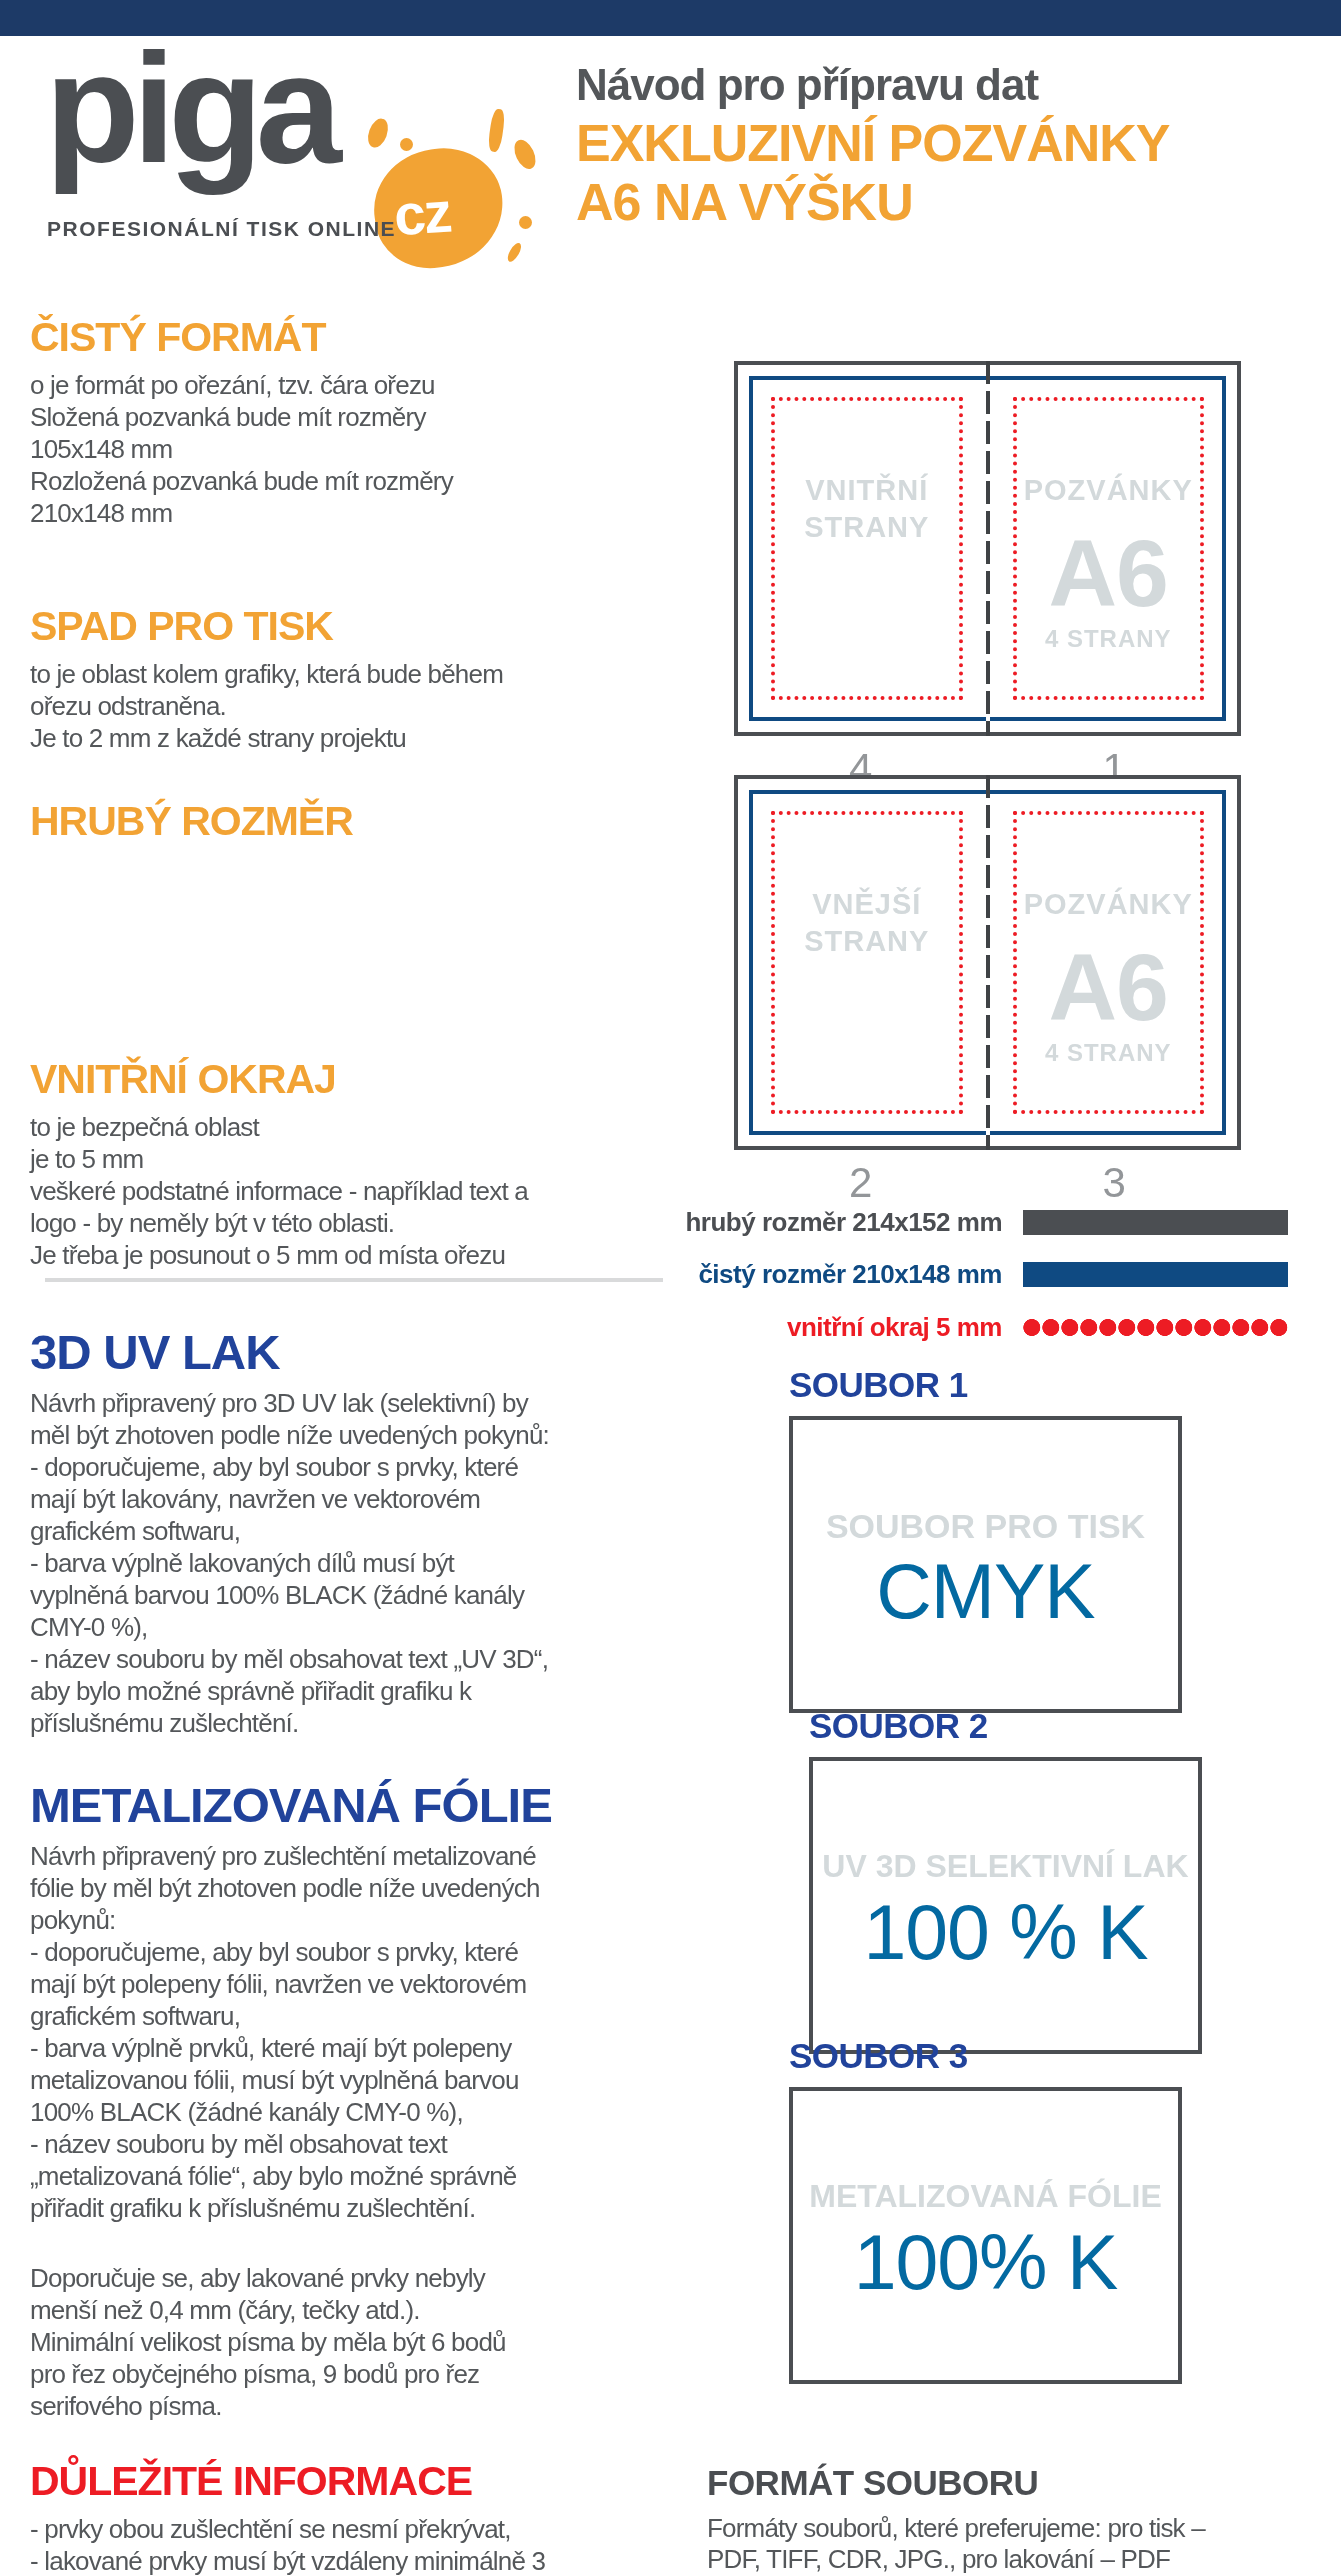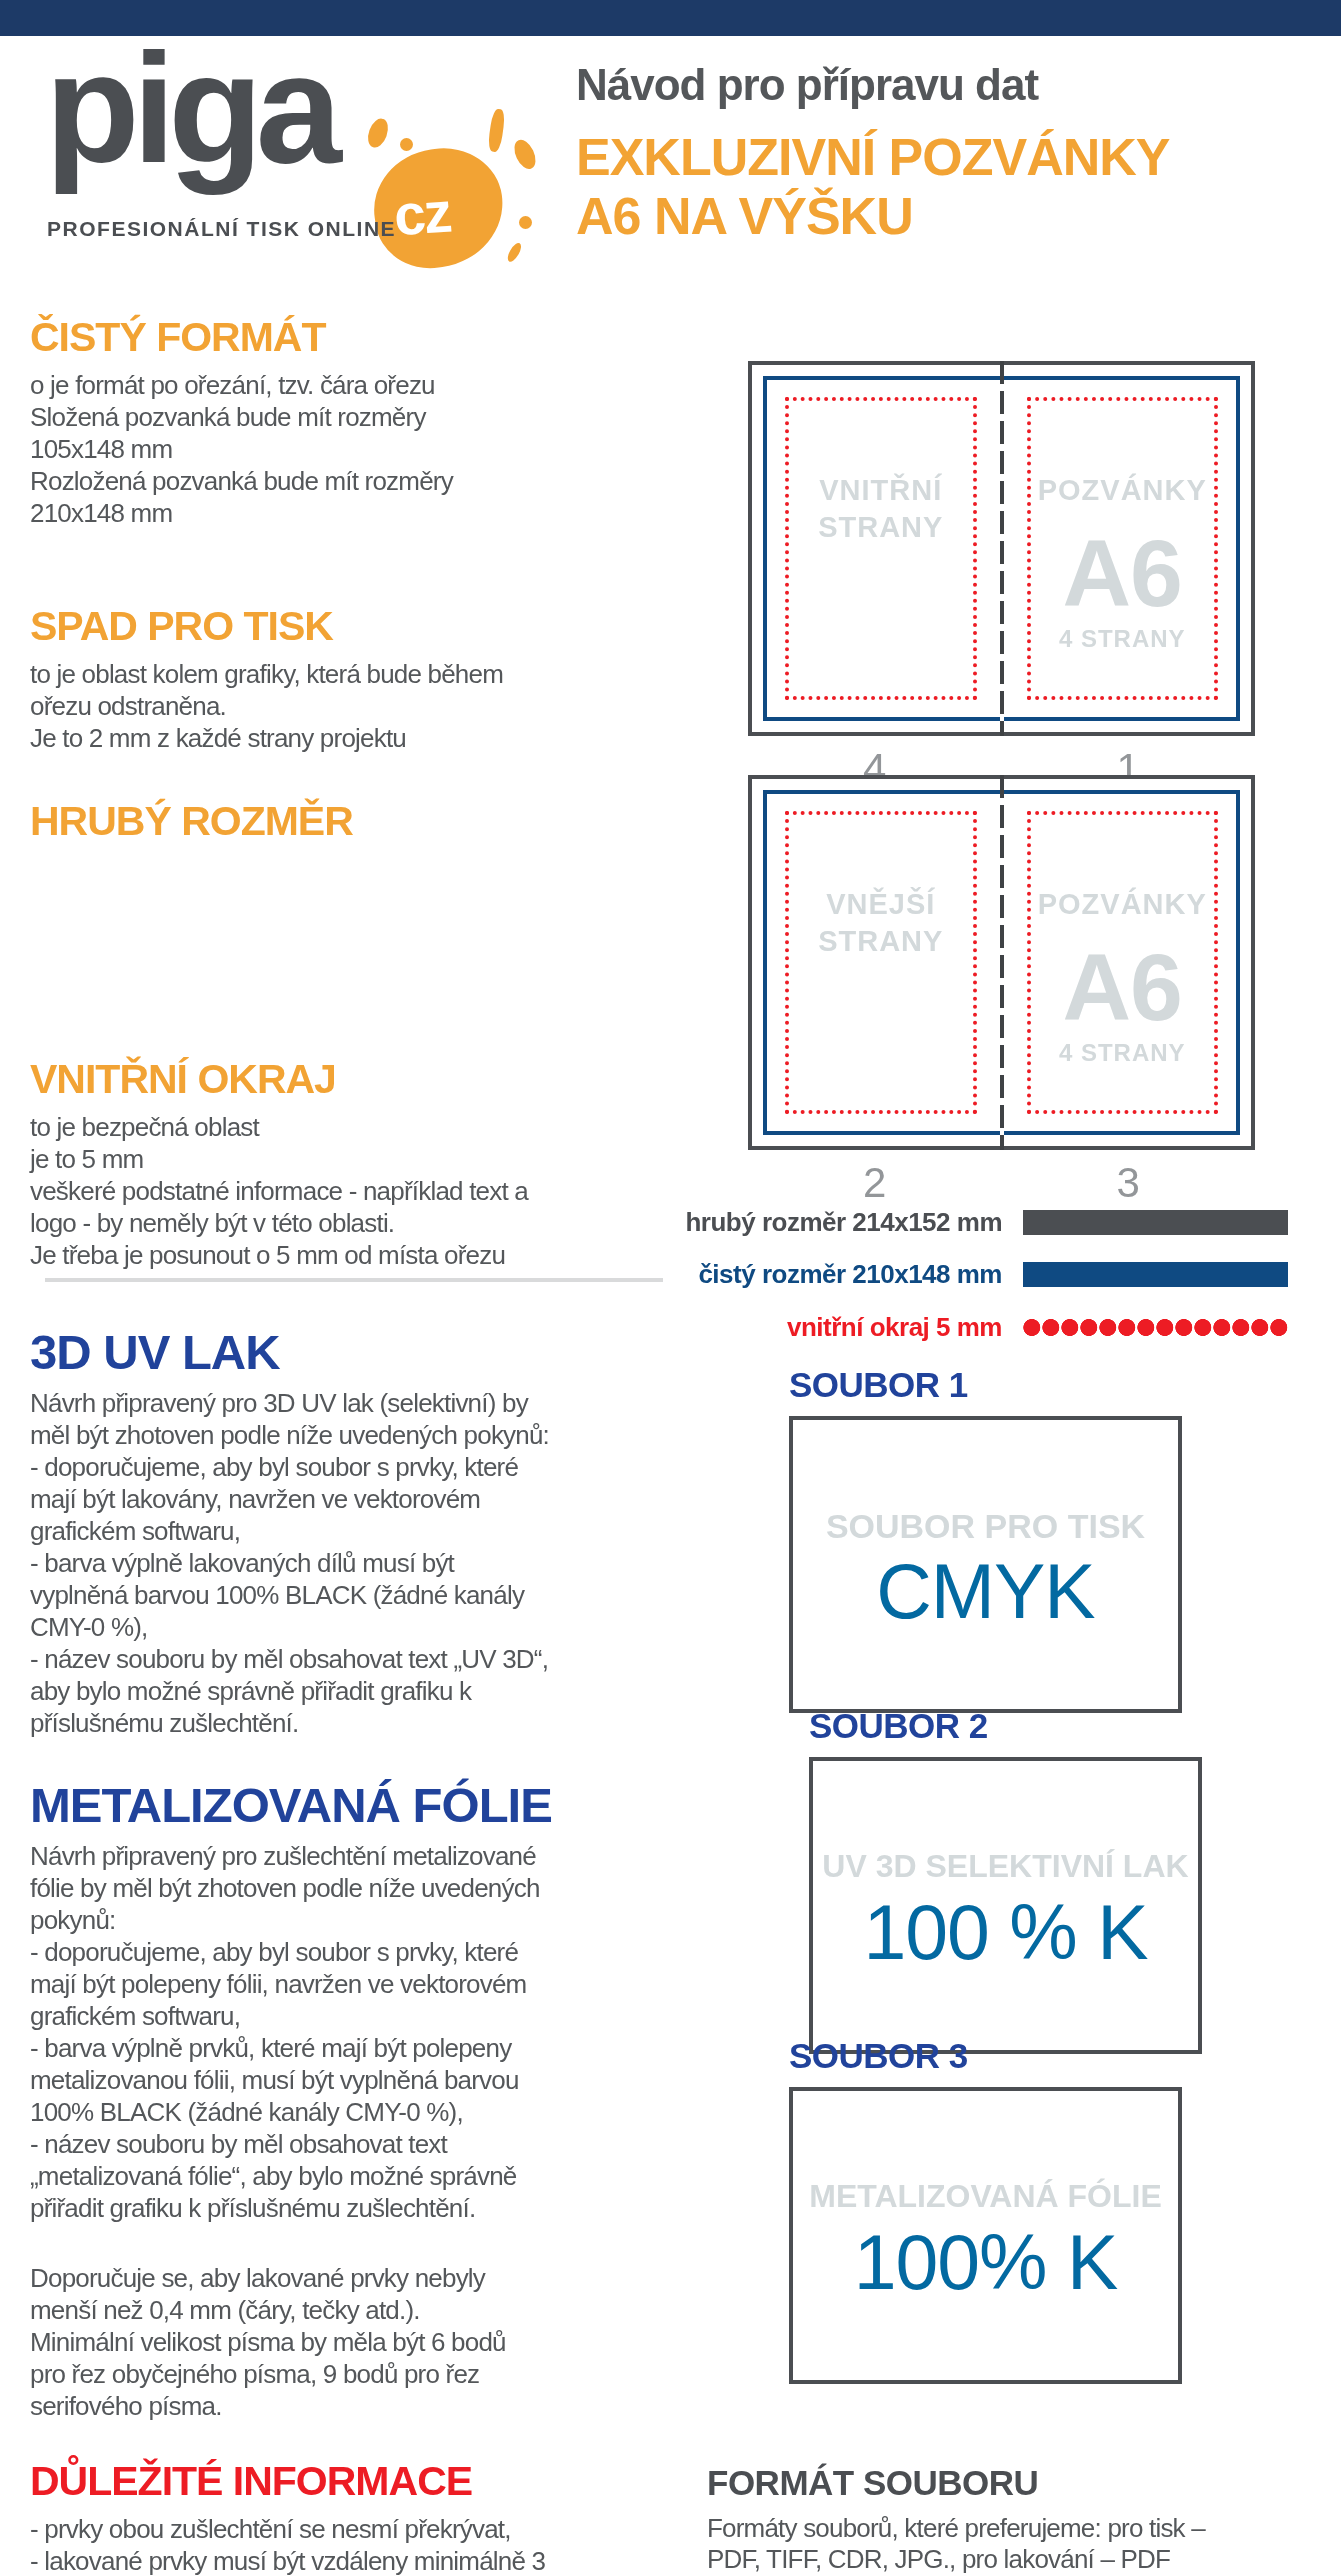--- a/index.html
+++ b/index.html
@@ -36,32 +36,32 @@
   .d4{left:152px;top:20.6px;width:17.5px;height:31px;transform:rotate(-25deg);}
   .d5{left:155px;top:98px;width:13.4px;height:13.4px;}
   .d6{left:146px;top:124px;width:9.3px;height:20.6px;transform:rotate(30deg);}
   .tagline{
     position:absolute;left:2.1px;top:181px;
     font-size:21px;font-weight:bold;letter-spacing:1.5px;color:#4b4e52;
   }
 
   .titleblock{position:absolute;left:576px;top:61px;width:732px;}
   .title-sub{font-size:44px;font-weight:bold;color:#54575a;letter-spacing:-1px;line-height:1.1;}
-  .title-main{font-size:52px;font-weight:bold;color:#f2a334;letter-spacing:-1px;line-height:1.13;margin-top:19px;}
+  .title-main{font-size:52px;font-weight:bold;color:#f2a334;letter-spacing:-1px;line-height:1.13;margin-top:5px;}
 
   
   .lsec{position:absolute;left:30px;width:649px;}
   .h-orange{font-size:41px;font-weight:bold;color:#f2a334;letter-spacing:-1px;margin-bottom:8.2px;}
   .h-blue{font-size:49px;font-weight:bold;color:#21439b;letter-spacing:-1px;margin-bottom:7.2px;}
   .h-red{font-size:41px;font-weight:bold;color:#ed1c24;letter-spacing:-1px;margin-bottom:8.2px;}
   .body-txt{font-size:26px;line-height:32px;letter-spacing:-0.8px;color:#54575a;}
   .divider{position:absolute;left:45px;top:1278px;width:618px;height:3.6px;background:#d9dadb;}
 
   
-  .diagram{position:absolute;left:734px;width:507px;margin-left:14px;}
+  .diagram{position:absolute;left:734px;width:507px;}
   .dg1{top:361px;}
   .dg2{top:775px;}
   .d-outer{position:relative;width:499px;height:367px;border:4.1px solid #4b4e52;background:#fff;}
   .d-inner{position:absolute;left:11.3px;top:11.3px;right:11.3px;bottom:11.3px;border:4.1px solid #0f4a82;}
   .d-fold{position:absolute;left:50%;top:-4.1px;bottom:-4.1px;width:3.6px;margin-left:-1.5px;
     background:repeating-linear-gradient(to bottom,#3f4245 0 23px,#ffffff 23px 30px);}
   .d-safe{position:absolute;top:32px;bottom:32px;border:4.6px dotted #ed1c24;}
   .d-safe.left{left:33px;right:calc(50% + 25px);}
   .d-safe.right{left:calc(50% + 25px);right:33px;}
   .d-label{

